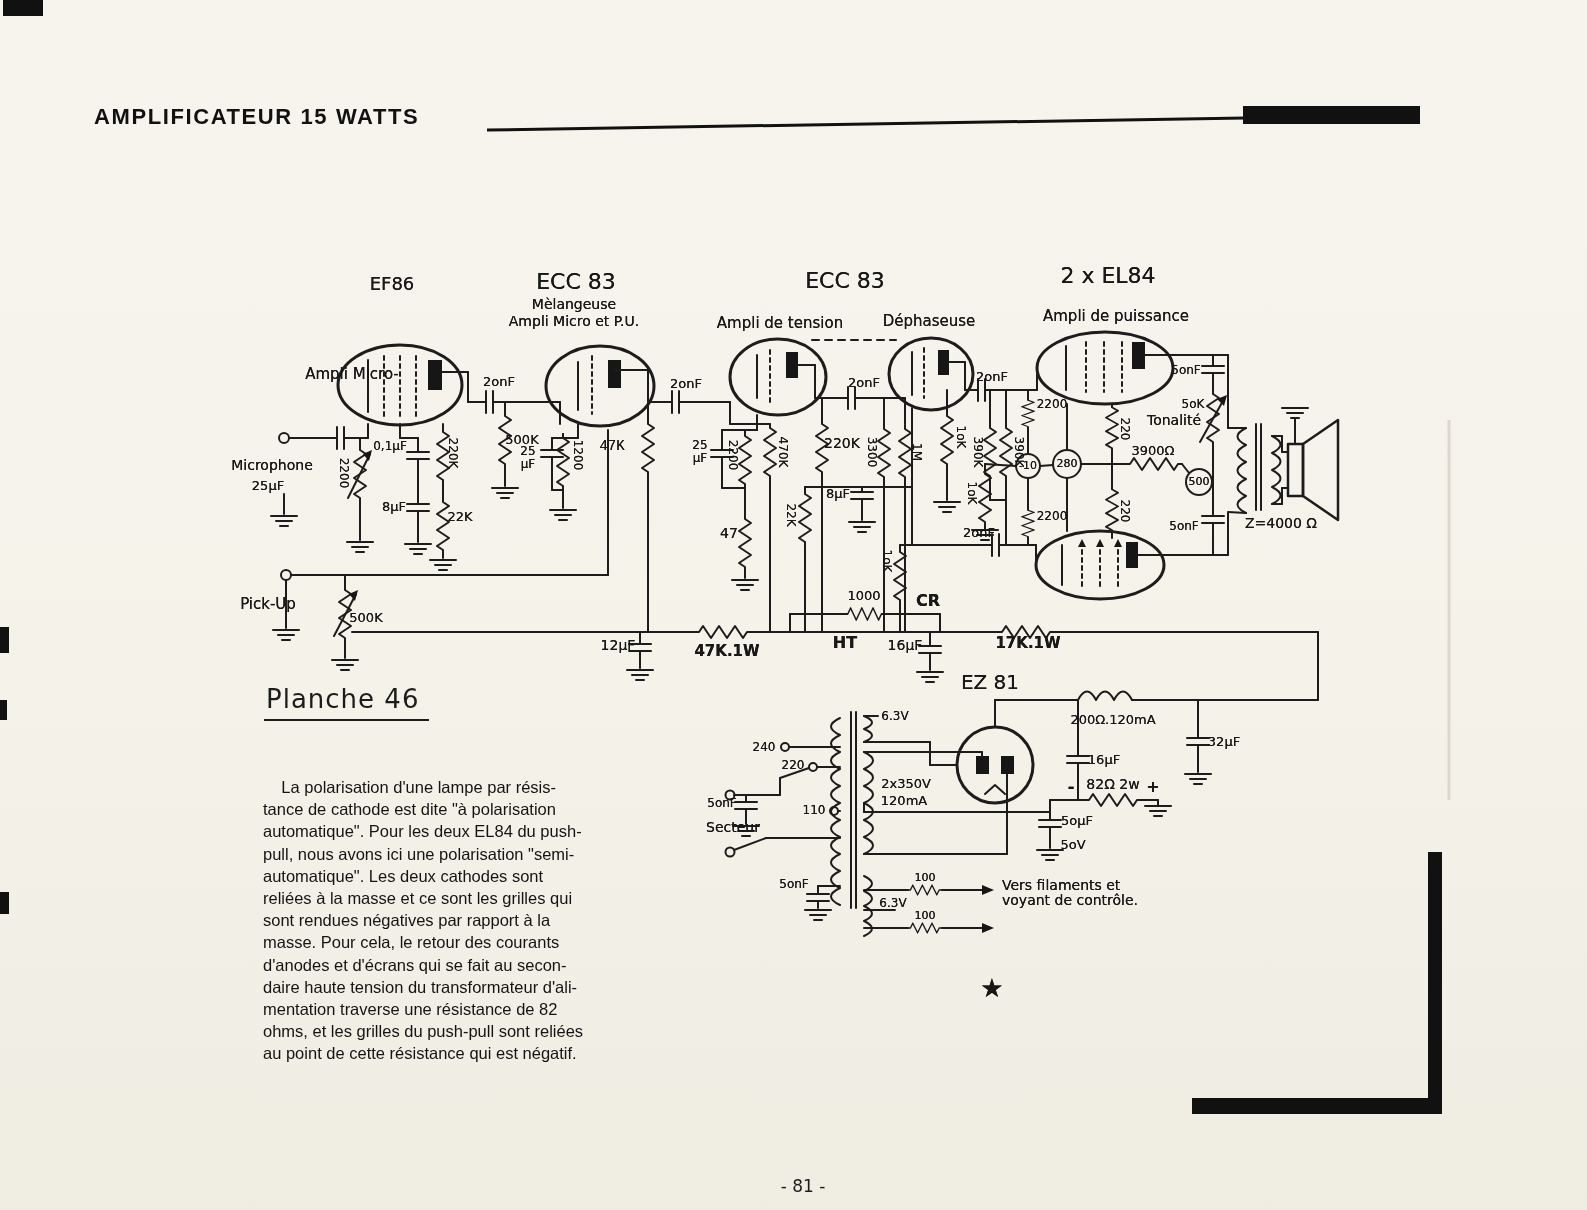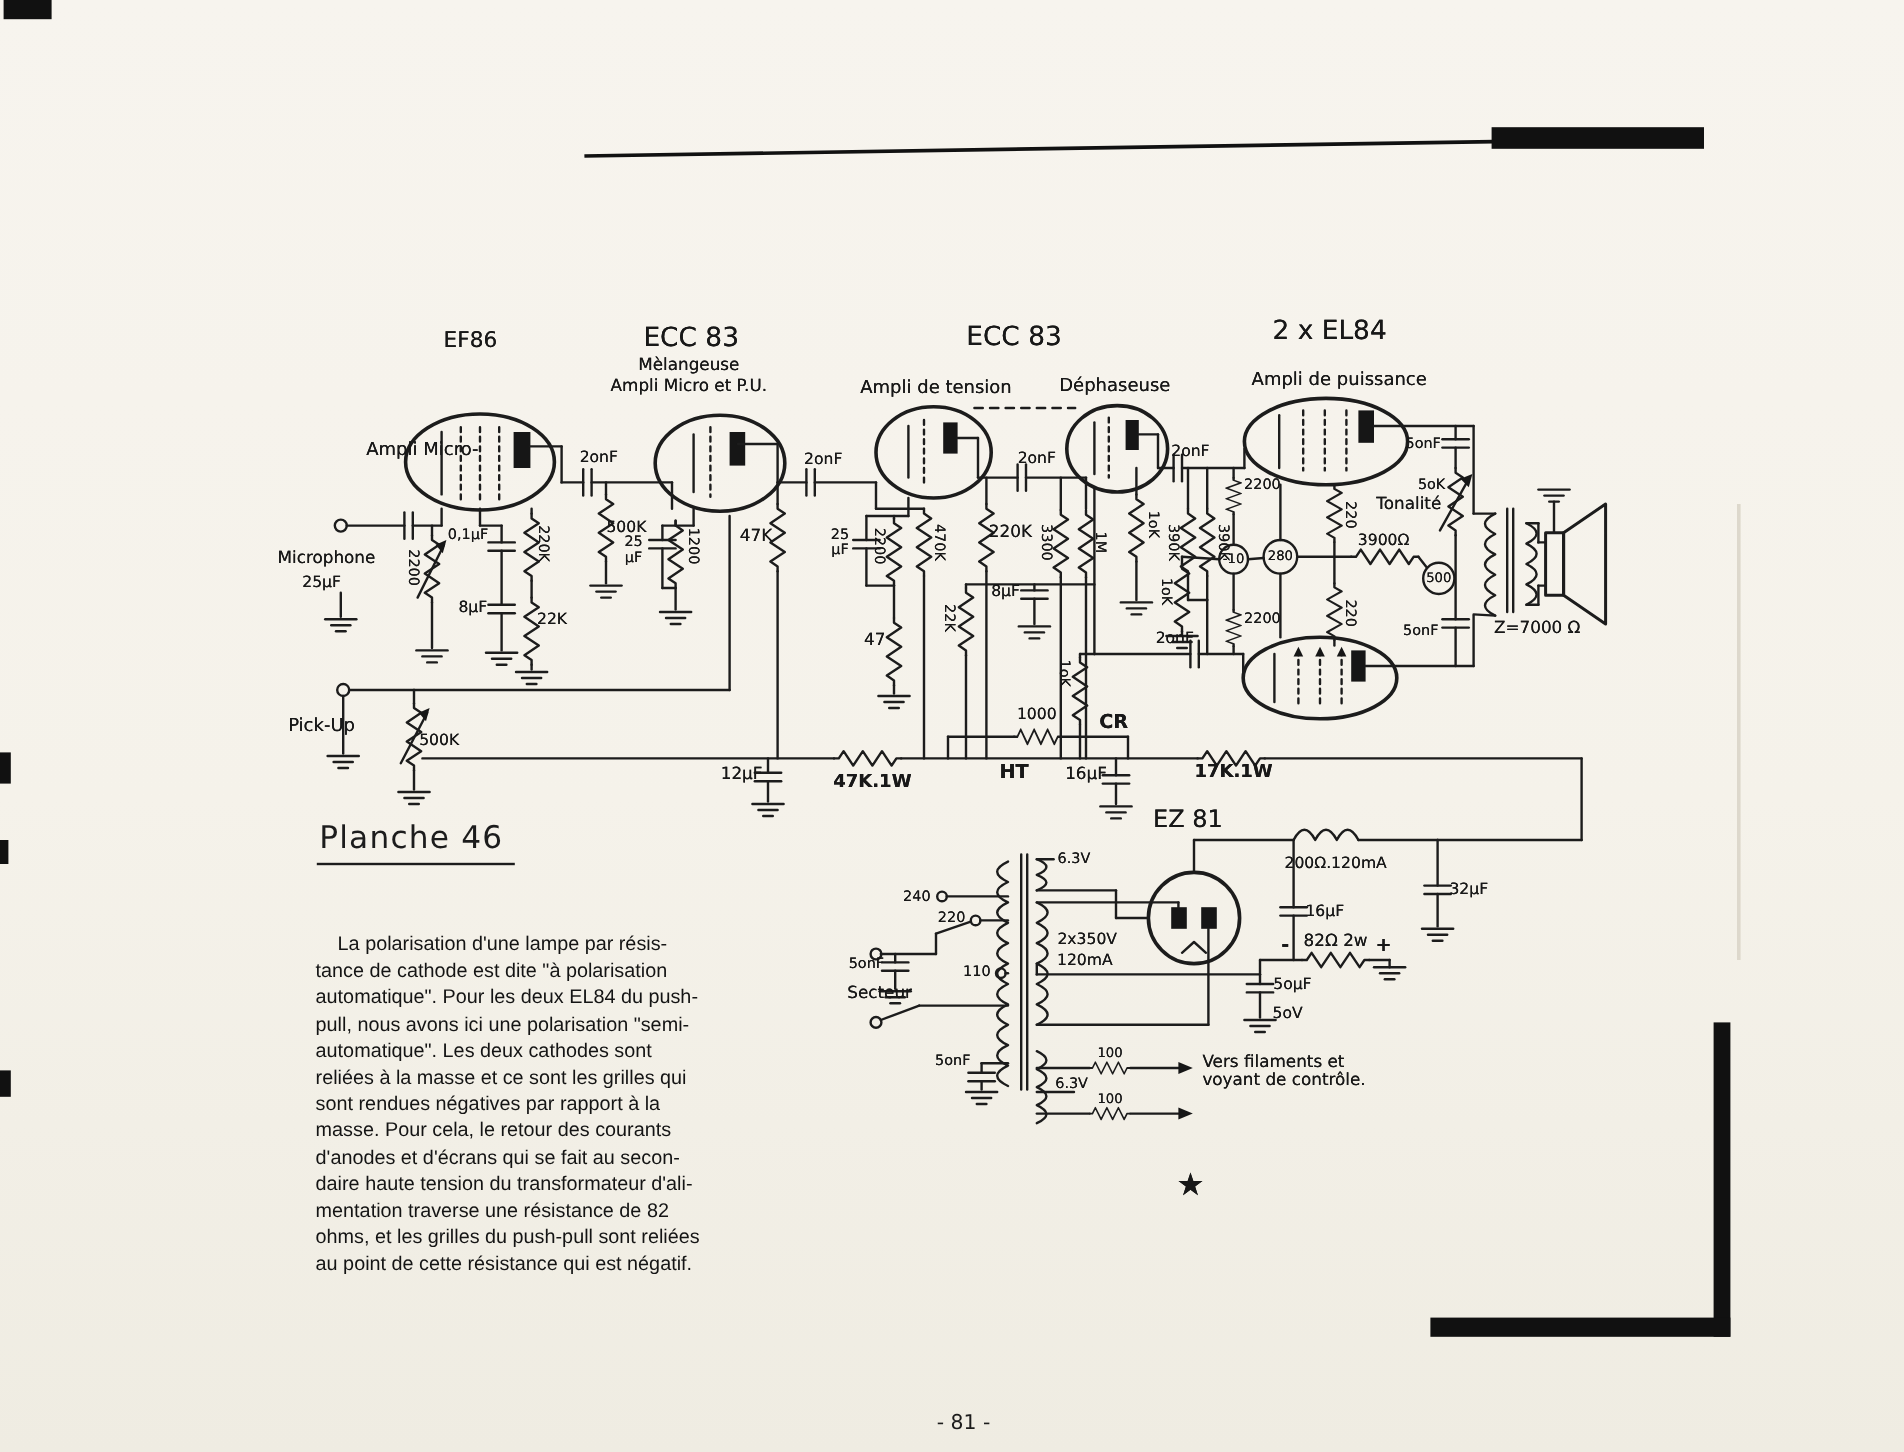--- a/index.html
+++ b/index.html
@@ -29,20 +29,21 @@
   .lbl{
     position:absolute;white-space:pre-line;text-align:center;line-height:1.08;
     color:#181818;text-shadow:0 0 .4px #181818;
   }
 </style>
 </head>
 <body>
 
 <div class="page">
 
+  <div class="hdr">AMPLIFICATEUR 15 WATTS</div>
 
   <svg class="schematic-svg" width="1587" height="1210" viewBox="0 0 1587 1210">
     <defs>
       <g id="gnd">
         <line x1="-13" y1="0" x2="13" y2="0"></line>
         <line x1="-8" y1="5" x2="8" y2="5"></line>
         <line x1="-4" y1="10" x2="4" y2="10"></line>
       </g>
       <g id="capH">
         <line x1="-11" y1="0" x2="11" y2="0"></line>
@@ -430,21 +431,21 @@
       <span class="lbl" style="left: 344px; top: 473px; font-size: 12px; transform: translate(-50%, -50%) rotate(90deg);">2200</span>
       <span class="lbl" style="left: 390px; top: 446px; font-size: 12px; transform: translate(-50%, -50%) rotate(0deg);">0,1µF</span>
       <span class="lbl" style="left: 453px; top: 453px; font-size: 12px; transform: translate(-50%, -50%) rotate(90deg);">220K</span>
       <span class="lbl" style="left: 522px; top: 440px; font-size: 13px; transform: translate(-50%, -50%) rotate(0deg);">500K</span>
       <span class="lbl" style="left: 528px; top: 458px; font-size: 12px; transform: translate(-50%, -50%) rotate(0deg);">25
 µF</span>
       <span class="lbl" style="left: 578px; top: 455px; font-size: 12px; transform: translate(-50%, -50%) rotate(90deg);">1200</span>
       <span class="lbl" style="left: 394px; top: 507px; font-size: 13px; transform: translate(-50%, -50%) rotate(0deg);">8µF</span>
       <span class="lbl" style="left: 460px; top: 517px; font-size: 13px; transform: translate(-50%, -50%) rotate(0deg);">22K</span>
       <span class="lbl" style="left: 686px; top: 384px; font-size: 13px; transform: translate(-50%, -50%) rotate(0deg);">2onF</span>
-      <span class="lbl" style="left: 630px; top: 447px; font-size: 14px; transform: translate(-50%, -50%) rotate(0deg);">47K</span>
+      <span class="lbl" style="left: 612px; top: 447px; font-size: 14px; transform: translate(-50%, -50%) rotate(0deg); font-family: Liberation Mono, monospace;">47K</span>
       <span class="lbl" style="left: 700px; top: 452px; font-size: 12px; transform: translate(-50%, -50%) rotate(0deg);">25
 µF</span>
       <span class="lbl" style="left: 733px; top: 455px; font-size: 12px; transform: translate(-50%, -50%) rotate(90deg);">2200</span>
       <span class="lbl" style="left: 783px; top: 452px; font-size: 12px; transform: translate(-50%, -50%) rotate(90deg);">470K</span>
       <span class="lbl" style="left: 842px; top: 444px; font-size: 14px; transform: translate(-50%, -50%) rotate(0deg);">220K</span>
       <span class="lbl" style="left: 791px; top: 515px; font-size: 12px; transform: translate(-50%, -50%) rotate(90deg);">22K</span>
       <span class="lbl" style="left: 838px; top: 494px; font-size: 13px; transform: translate(-50%, -50%) rotate(0deg);">8µF</span>
       <span class="lbl" style="left: 729px; top: 534px; font-size: 14px; transform: translate(-50%, -50%) rotate(0deg);">47</span>
       <span class="lbl" style="left: 864px; top: 383px; font-size: 13px; transform: translate(-50%, -50%) rotate(0deg);">2onF</span>
       <span class="lbl" style="left: 872px; top: 452px; font-size: 12px; transform: translate(-50%, -50%) rotate(90deg);">3300</span>
@@ -460,21 +461,21 @@
       <span class="lbl" style="left: 1125px; top: 511px; font-size: 12px; transform: translate(-50%, -50%) rotate(90deg);">220</span>
       <span class="lbl" style="left: 972px; top: 493px; font-size: 12px; transform: translate(-50%, -50%) rotate(90deg);">1oK</span>
       <span class="lbl" style="left: 1052px; top: 516px; font-size: 12px; transform: translate(-50%, -50%) rotate(0deg);">2200</span>
       <span class="lbl" style="left: 979px; top: 533px; font-size: 13px; transform: translate(-50%, -50%) rotate(0deg);">2onF</span>
       <span class="lbl" style="left: 887px; top: 561px; font-size: 12px; transform: translate(-50%, -50%) rotate(90deg);">1oK</span>
       <span class="lbl" style="left: 1153px; top: 451px; font-size: 13px; transform: translate(-50%, -50%) rotate(0deg);">3900Ω</span>
       <span class="lbl" style="left: 1199px; top: 482px; font-size: 11px; transform: translate(-50%, -50%) rotate(0deg);">500</span>
       <span class="lbl" style="left: 1186px; top: 370px; font-size: 12px; transform: translate(-50%, -50%) rotate(0deg);">5onF</span>
       <span class="lbl" style="left: 1193px; top: 404px; font-size: 12px; transform: translate(-50%, -50%) rotate(0deg);">5oK</span>
       <span class="lbl" style="left: 1184px; top: 526px; font-size: 12px; transform: translate(-50%, -50%) rotate(0deg);">5onF</span>
-      <span class="lbl" style="left: 1281px; top: 524px; font-size: 14px; transform: translate(-50%, -50%) rotate(0deg);">Z=7000  Ω</span>
+      <span class="lbl" style="left: 1281px; top: 524px; font-size: 14px; transform: translate(-50%, -50%) rotate(0deg);">Z=4000  Ω</span>
       <span class="lbl" style="left: 864px; top: 596px; font-size: 13px; transform: translate(-50%, -50%) rotate(0deg);">1000</span>
       <span class="lbl" style="left: 928px; top: 601px; font-size: 16px; font-weight: bold; transform: translate(-50%, -50%) rotate(0deg);">CR</span>
       <span class="lbl" style="left: 618px; top: 646px; font-size: 14px; transform: translate(-50%, -50%) rotate(0deg);">12µF</span>
       <span class="lbl" style="left: 727px; top: 651px; font-size: 15px; font-weight: bold; transform: translate(-50%, -50%) rotate(0deg);">47K.1W</span>
       <span class="lbl" style="left: 845px; top: 643px; font-size: 16px; font-weight: bold; transform: translate(-50%, -50%) rotate(0deg);">HT</span>
       <span class="lbl" style="left: 905px; top: 646px; font-size: 14px; transform: translate(-50%, -50%) rotate(0deg);">16µF</span>
       <span class="lbl" style="left: 1028px; top: 643px; font-size: 15px; font-weight: bold; transform: translate(-50%, -50%) rotate(0deg);">17K.1W</span>
       <span class="lbl" style="left: 1113px; top: 720px; font-size: 13px; transform: translate(-50%, -50%) rotate(0deg);">200Ω.120mA</span>
       <span class="lbl" style="left: 1224px; top: 742px; font-size: 13px; transform: translate(-50%, -50%) rotate(0deg);">32µF</span>
       <span class="lbl" style="left: 1104px; top: 760px; font-size: 13px; transform: translate(-50%, -50%) rotate(0deg);">16µF</span>

